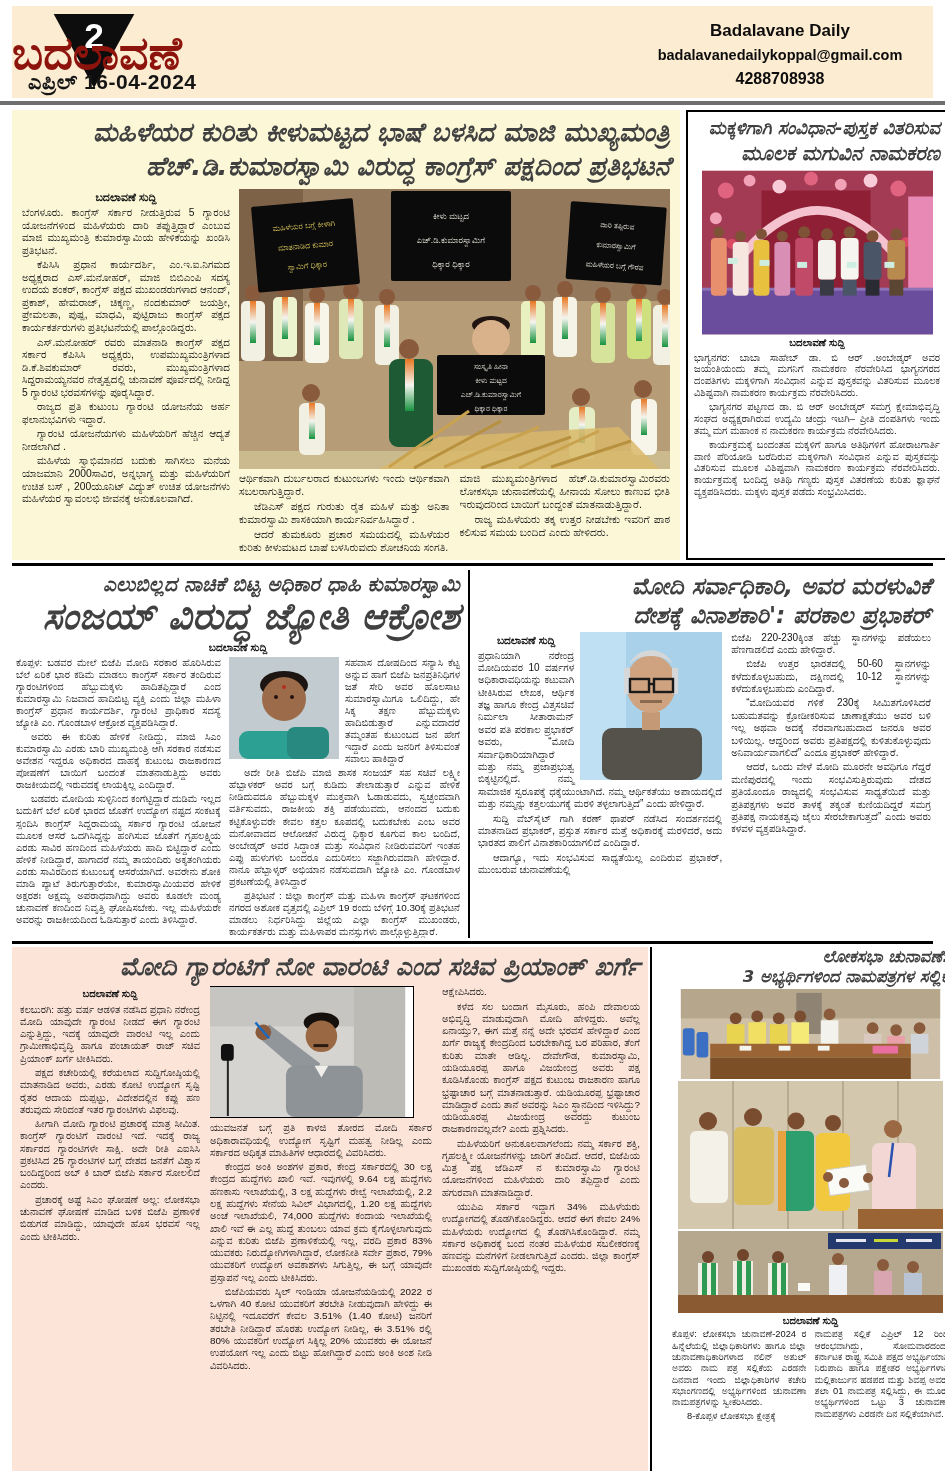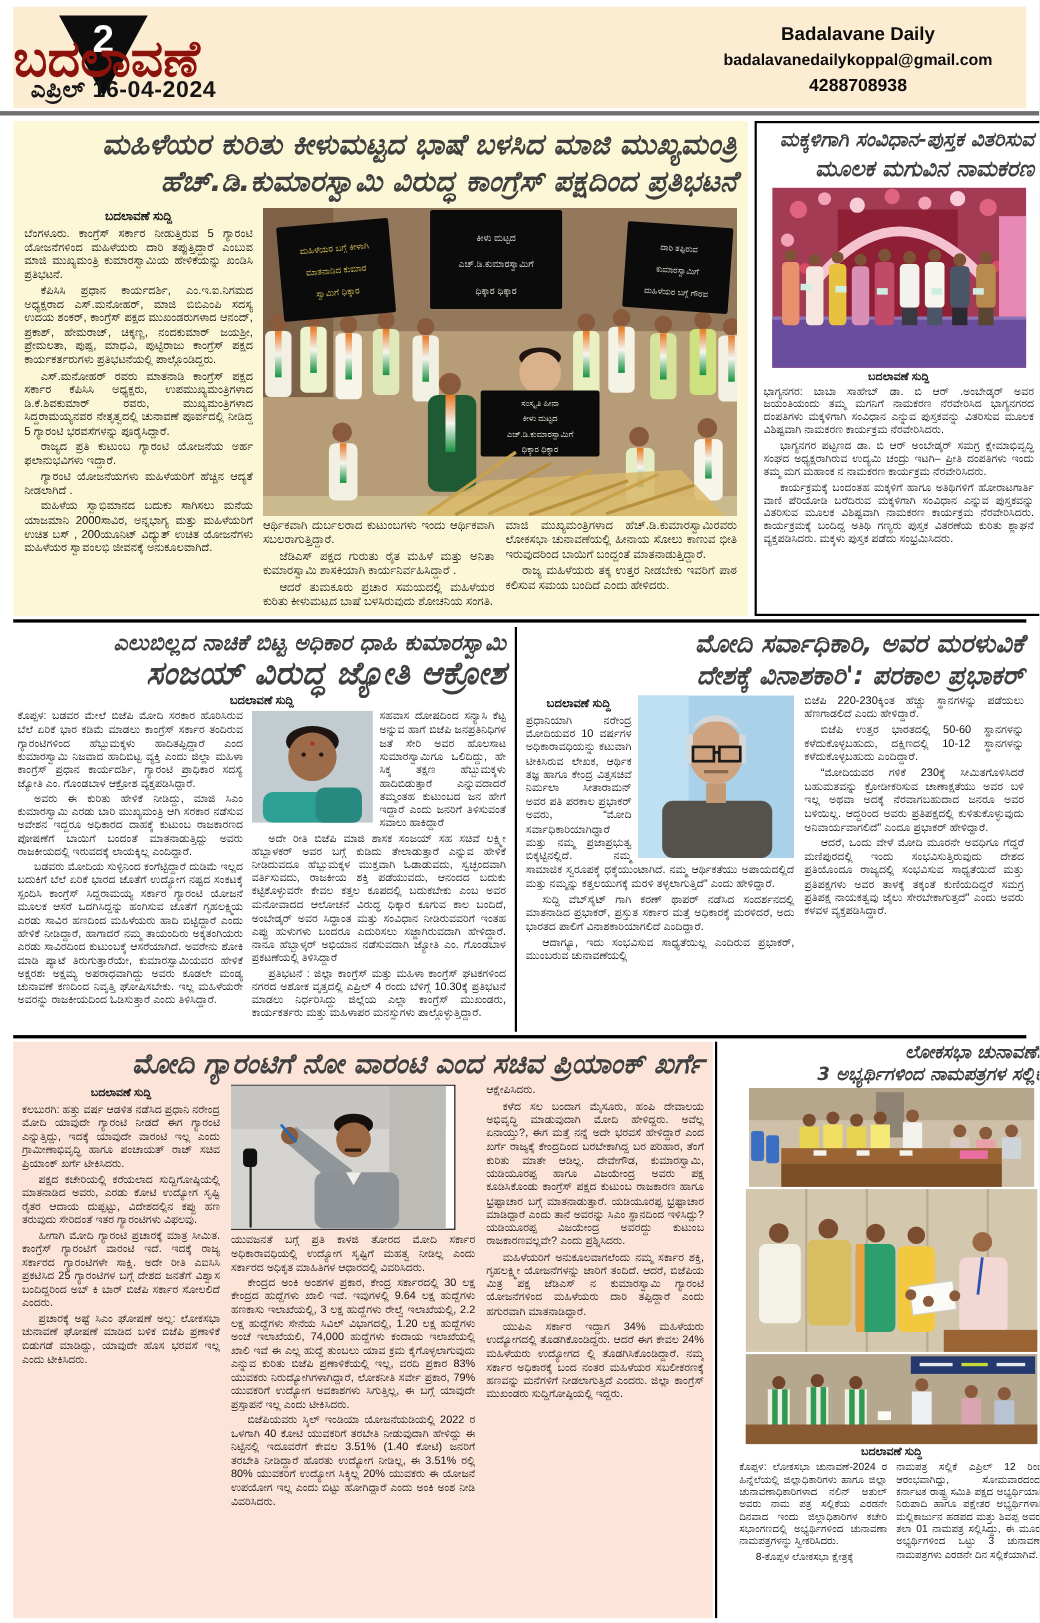--- a/index.html
+++ b/index.html
@@ -38,21 +38,21 @@
   
   .art-b { position:absolute; left:686px; top:110px; width:262px; height:450px; background:#fff; border:2px solid #000; padding:5px 6px; overflow:hidden; }
   .art-b .hl1 { font-size:18px; line-height:1.25; }
   .art-b .hl2 { font-size:20px; line-height:1.3; }
   .art-b .byline { font-size:10px; }
   .b-paras { font-size:9.9px; line-height:1.2; }
 
   
   .art-c { position:absolute; left:12px; top:570px; width:452px; height:368px; padding:2px 4px; overflow:hidden; }
   .art-c .hl1 { font-size:20px; }
-  .art-c .hl2 { font-size:29px; line-height:1.15; }
+  .art-c .hl2 { font-size:37px; line-height:1.15; }
   .art-c .byline { font-size:10.5px; }
   .c-body { display:flex; gap:8px; font-size:9.9px; line-height:1.22; }
   .c-col1 { width:47%; overflow:hidden; }
   .c-col2 { width:53%; overflow:hidden; }
   .c-photo { float:left; width:110px; height:102px; margin:0 6px 3px 0; }
   .vrule { position:absolute; background:#000; }
 
   .art-d { position:absolute; left:474px; top:570px; width:461px; height:368px; padding:2px 4px; overflow:hidden; }
   .art-d .hl { font-size:23px; line-height:1.25; }
   .art-d .byline { font-size:10.5px; }
@@ -353,21 +353,21 @@
           <circle cx="55" cy="42" r="22" fill="#9c6b49"></circle>
           <circle cx="47" cy="40" r="2" fill="#241510"></circle>
             <circle cx="63" cy="40" r="2" fill="#241510"></circle>
           <circle cx="55" cy="30" r="2" fill="#b03020"></circle>
           <rect x="10" y="74" width="90" height="28" rx="9" fill="#2da094"></rect>
           <rect x="58" y="70" width="42" height="32" rx="8" fill="#27897f"></rect>
         </svg>
         <div>
             <p class="para">ಸಹವಾಸ ದೋಷದಿಂದ ಸನ್ಯಾಸಿ ಕೆಟ್ಟ ಅನ್ನುವ ಹಾಗೆ ಬಿಜೆಪಿ ಜನಪ್ರತಿನಿಧಿಗಳ ಜತೆ ಸೇರಿ ಅವರ ಹೊಲಸಾಟ ಸುಮಾರಸ್ವಾಮಿಗೂ ಒಲಿದಿದ್ದು, ಹೇ ಸಿಕ್ಕ ತಕ್ಷಣ ಹೆಬ್ಬುಮಕ್ಕಳು ಹಾದಿಬಿಡುತ್ತಾರೆ ಎನ್ನುವದಾದರೆ ತಮ್ಮಂತಹ ಕುಟುಂಬದ ಜನ ಹೇಗೆ ಇದ್ದಾರೆ ಎಂದು ಜನರಿಗೆ ತಿಳಿಸುವಂತೆ ಸವಾಲು ಹಾಕಿದ್ದಾರೆ</p>
             <p class="para">ಅದೇ ರೀತಿ ಬಿಜೆಪಿ ಮಾಜಿ ಶಾಸಕ ಸಂಜಯ್ ಸಹ ಸಚಿವೆ ಲಕ್ಷ್ಮೀ ಹೆಬ್ಬಾಳಕರ್ ಅವರ ಬಗ್ಗೆ ಕುಡಿದು ತೇಲಾಡುತ್ತಾರೆ ಎನ್ನುವ ಹೇಳಿಕೆ ನೀಡಿದುವದೂ ಹೆಬ್ಬುಮಕ್ಕಳ ಮುಕ್ತವಾಗಿ ಓಡಾಡುವದು, ಸ್ವಚ್ಛಂದವಾಗಿ ವರ್ತಿಸುವದು, ರಾಜಕೀಯ ಶಕ್ತಿ ಪಡೆಯುವದು, ಆನಂದದ ಬದುಕು ಕಟ್ಟಿಕೊಳ್ಳುವರೇ ಕೇವಲ ಕತ್ತಲ ಕೂಪದಲ್ಲಿ ಬದುಕಬೇಕು ಎಂಬ ಅವರ ಮನೋವಾದದ ಆಲೋಚನೆ ವಿರುದ್ಧ ಧಿಕ್ಕಾರ ಕೂಗುವ ಕಾಲ ಬಂದಿದೆ, ಅಂಬೇಡ್ಕರ್ ಅವರ ಸಿದ್ಧಾಂತ ಮತ್ತು ಸಂವಿಧಾನ ನೀಡಿರುವವರಿಗೆ ಇಂತಹ ಎಪ್ಪು ಹುಳುಗಳು ಬಂದರೂ ಎದುರಿಸಲು ಸಜ್ಜಾಗಿರುವದಾಗಿ ಹೇಳಿದ್ದಾರೆ. ನಾನೂ ಹೆಬ್ಬಾಳ್ಕರ್ ಅಭಿಯಾನ ನಡೆಸುವದಾಗಿ ಜ್ಯೋತಿ ಎಂ. ಗೊಂಡಬಾಳ ಪ್ರಕಟಣೆಯಲ್ಲಿ ತಿಳಿಸಿದ್ದಾರೆ</p>
-            <p class="para">ಪ್ರತಿಭಟನೆ : ಜಿಲ್ಲಾ ಕಾಂಗ್ರೆಸ್ ಮತ್ತು ಮಹಿಳಾ ಕಾಂಗ್ರೆಸ್ ಘಟಕಗಳಿಂದ ನಗರದ ಅಶೋಕ ವೃತ್ತದಲ್ಲಿ ಎಪ್ರಿಲ್ 4 ರಂದು ಬೆಳಿಗ್ಗೆ 10.30ಕ್ಕೆ ಪ್ರತಿಭಟನೆ ಮಾಡಲು ನಿರ್ಧರಿಸಿದ್ದು ಜಿಲ್ಲೆಯ ಎಲ್ಲಾ ಕಾಂಗ್ರೆಸ್ ಮುಖಂಡರು, ಕಾರ್ಯಕರ್ತರು ಮತ್ತು ಮಹಿಳಾಪರ ಮನಸ್ಸುಗಳು ಪಾಲ್ಗೊಳ್ಳುತ್ತಿದ್ದಾರೆ.</p>
+            <p class="para">ಪ್ರತಿಭಟನೆ : ಜಿಲ್ಲಾ ಕಾಂಗ್ರೆಸ್ ಮತ್ತು ಮಹಿಳಾ ಕಾಂಗ್ರೆಸ್ ಘಟಕಗಳಿಂದ ನಗರದ ಅಶೋಕ ವೃತ್ತದಲ್ಲಿ ಎಪ್ರಿಲ್ 19 ರಂದು ಬೆಳಿಗ್ಗೆ 10.30ಕ್ಕೆ ಪ್ರತಿಭಟನೆ ಮಾಡಲು ನಿರ್ಧರಿಸಿದ್ದು ಜಿಲ್ಲೆಯ ಎಲ್ಲಾ ಕಾಂಗ್ರೆಸ್ ಮುಖಂಡರು, ಕಾರ್ಯಕರ್ತರು ಮತ್ತು ಮಹಿಳಾಪರ ಮನಸ್ಸುಗಳು ಪಾಲ್ಗೊಳ್ಳುತ್ತಿದ್ದಾರೆ.</p>
           </div>
       </div>
     </div>
   </div>
 
   <div class="vrule" style="left:468px; top:570px; width:2px; height:368px;"></div>
 
   <div class="art-d">
     <div class="headline hl">
       <div>ಮೋದಿ ಸರ್ವಾಧಿಕಾರಿ, ಅವರ ಮರಳುವಿಕೆ</div>

